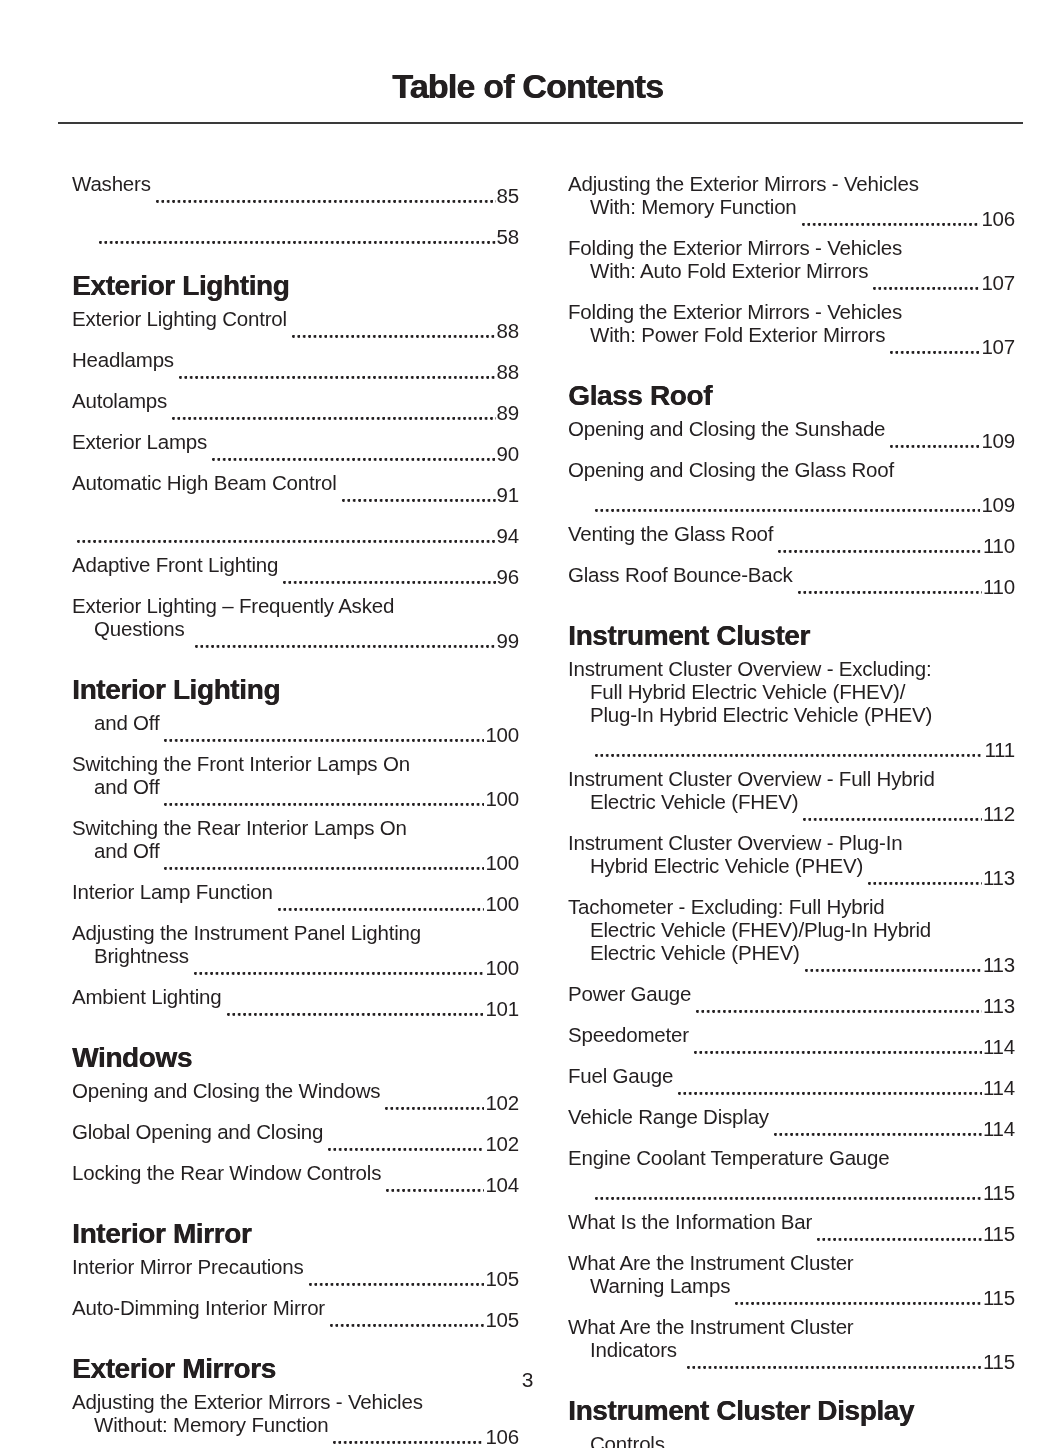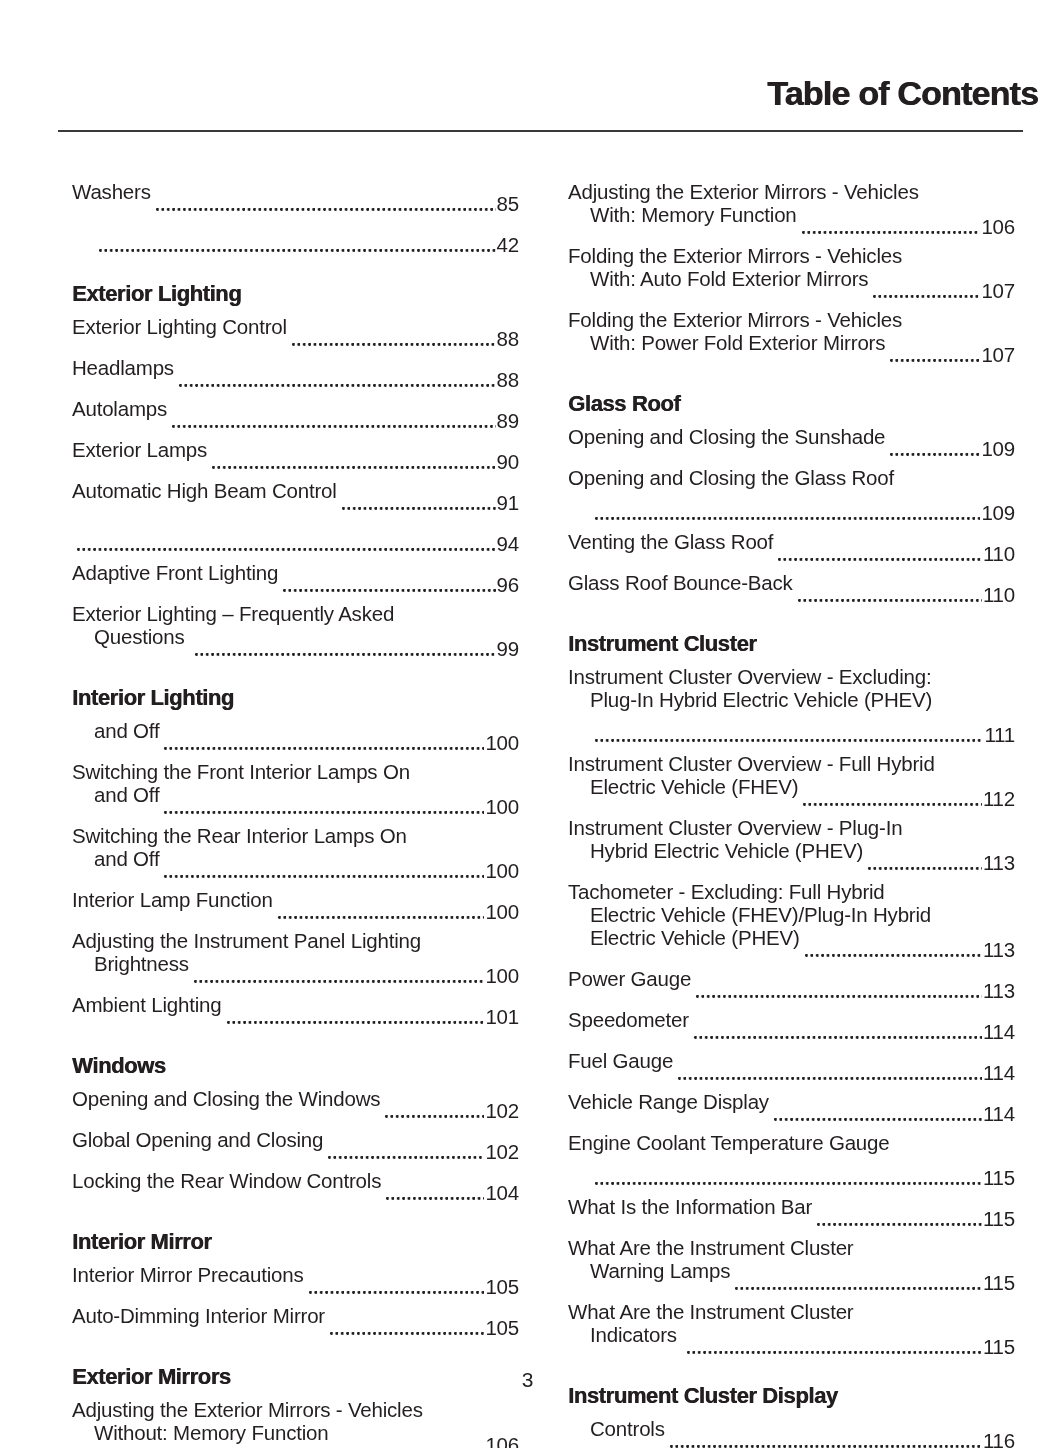--- a/index.html
+++ b/index.html
@@ -13,23 +13,23 @@
   }
   body {
     width: 1055px;
     height: 1448px;
     position: relative;
     font-family: "Liberation Sans", sans-serif;
     color: var(--text);
     overflow: hidden;
   }
   .page-title {
-    margin: 17px;
+    margin: 10px;
     padding-top: 56px;
-    text-align: right;
+    text-align: center;
     font-size: 34px;
     line-height: 40px;
     font-weight: bold;
     letter-spacing: -0.8px;
     text-shadow: 0.7px 0 0 currentColor;
   }
   .title-divider {
     height: 2px;
     background: var(--divider);
     margin: 16px 32px 0 58px;
@@ -38,21 +38,21 @@
   .columns {
     display: flex;
     gap: 49px;
     padding: 48px 0 0 72px;
   }
   .col {
     width: 447px;
     flex: 0 0 447px;
   }
   .block-heading {
-    font-size: 22px;
+    font-size: 28px;
     line-height: 30px;
     font-weight: bold;
     letter-spacing: -0.4px;
     text-shadow: 0.5px 0 0 currentColor;
     margin: 23px 0 6px 0;
   }
   .col > .block-heading:first-child { margin-top: 0; }
   .entry {
     font-size: 20.5px;
     line-height: 23px;
@@ -92,21 +92,21 @@
         <div class="entry">
           <div class="entry-line">
             <span class="entry-text">Washers</span>
             <span class="leader"></span>
             <span class="page-num">85</span>
           </div>
         </div>
         <div class="entry">
           <div class="entry-line indent">
             <span class="leader"></span>
-            <span class="page-num">42</span>
+            <span class="page-num">58</span>
           </div>
         </div>
         <h2 class="block-heading">Exterior Lighting</h2>
         <div class="entry">
           <div class="entry-line">
             <span class="entry-text">Exterior Lighting Control</span>
             <span class="leader"></span>
             <span class="page-num">88</span>
           </div>
         </div>
@@ -321,20 +321,23 @@
           <div class="entry-line">
             <span class="entry-text">Glass Roof Bounce-Back</span>
             <span class="leader"></span>
             <span class="page-num">110</span>
           </div>
         </div>
         <h2 class="block-heading">Instrument Cluster</h2>
         <div class="entry">
           <div class="entry-line">
             <span class="entry-text">Instrument Cluster Overview - Excluding:</span>
+          </div>
+          <div class="entry-line indent">
+            <span class="entry-text">Full Hybrid Electric Vehicle (FHEV)/</span>
           </div>
           <div class="entry-line indent">
             <span class="entry-text">Plug-In Hybrid Electric Vehicle (PHEV)</span>
           </div>
           <div class="entry-line indent">
             <span class="leader"></span>
             <span class="page-num">111</span>
           </div>
         </div>
         <div class="entry">

